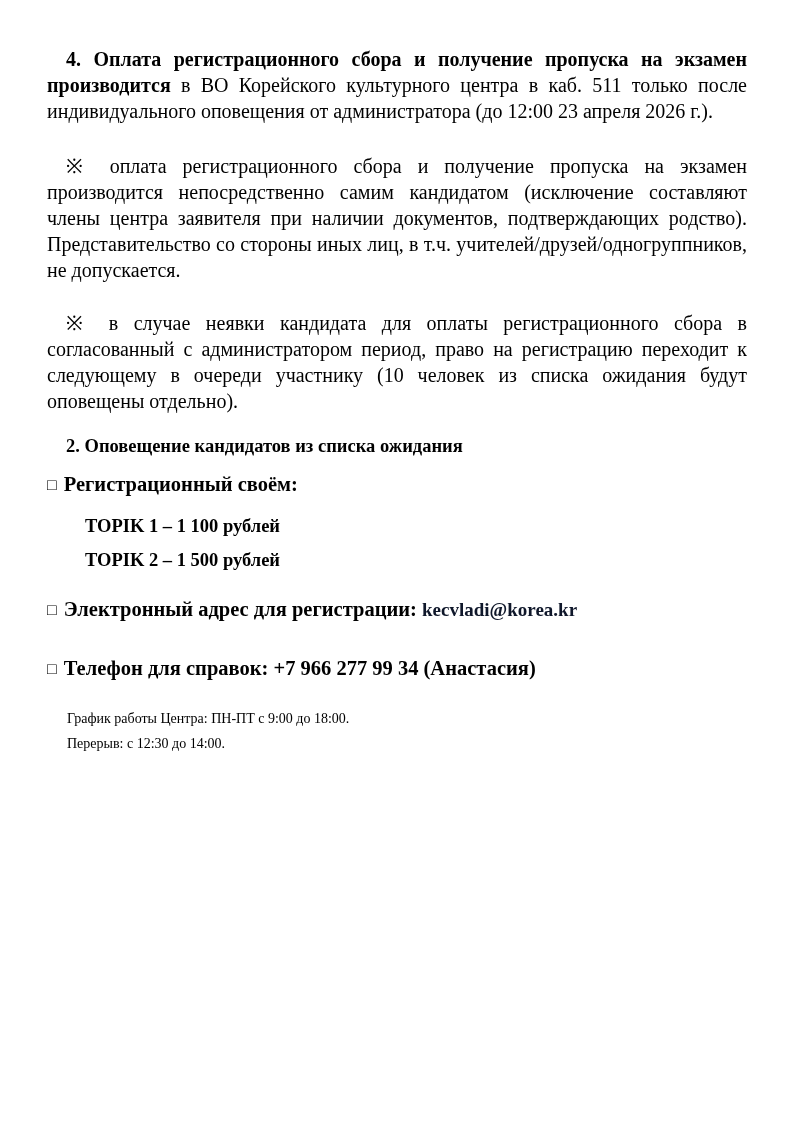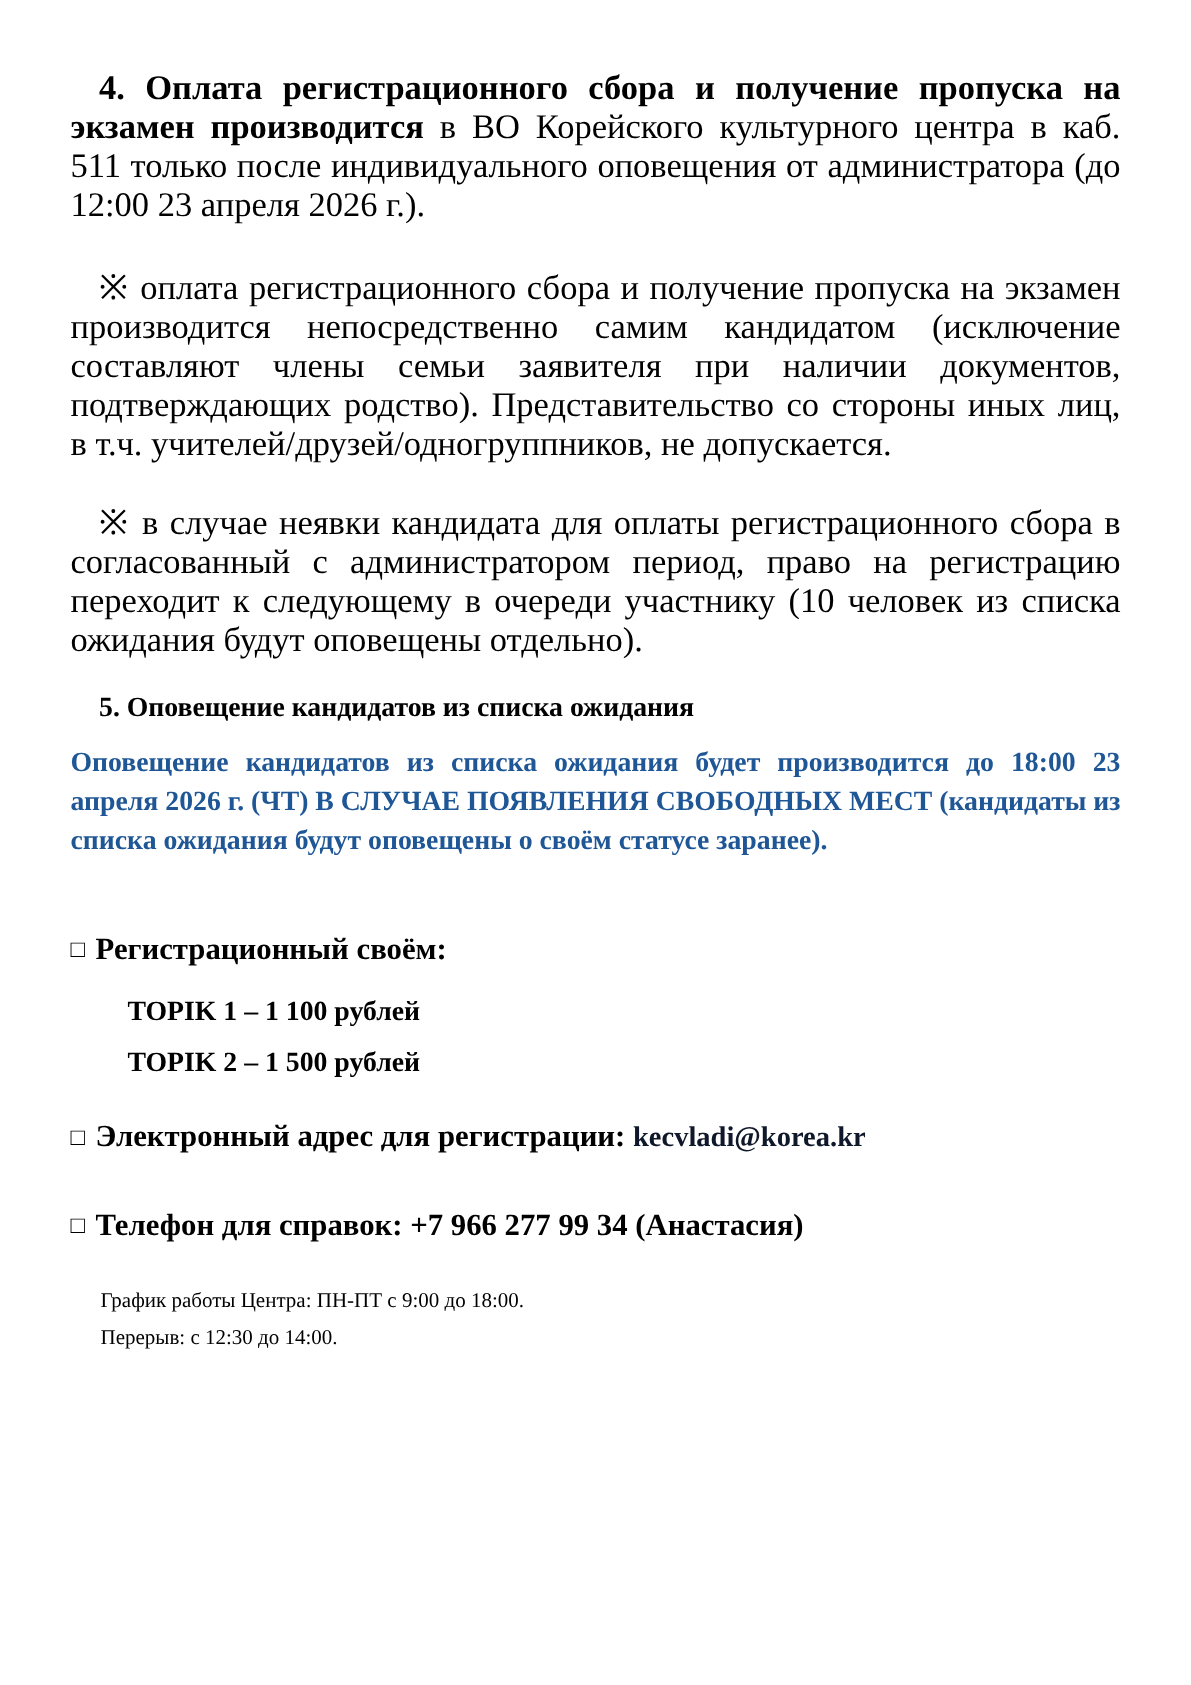--- a/index.html
+++ b/index.html
@@ -8,21 +8,21 @@
     height: 1123px;
     margin: 0 auto;
     background: #ffffff;
     box-sizing: border-box;
     padding: 46px 47px 0 47px;
     font-family: "Liberation Serif", "DejaVu Serif", serif;
     color: #000000;
     overflow: hidden;
   }
   .para {
-    font-size: 23px;
+    font-size: 20px;
     line-height: 26px;
     text-align: justify;
     text-indent: 19px;
     margin: 0;
   }
   .p4 { margin-bottom: 29px; }
   .p4 .lead { font-weight: bold; }
   .note1 { margin-bottom: 27px; }
   .note2 { margin-bottom: 19px; }
   .h5 {
@@ -78,27 +78,26 @@
     margin: 0 0 0 20px;
   }
 </style>
 </head>
 <body>
 
 <div class="page">
 
   <p class="para p4"><span class="lead">4. Оплата регистрационного сбора и получение пропуска на экзамен производится</span><span> в ВО Корейского культурного центра в каб. 511 только после индивидуального оповещения от администратора (до 12:00 23 апреля 2026 г.).</span></p>
 
-  <p class="para note1">※ оплата регистрационного сбора и получение пропуска на экзамен производится непосредственно самим кандидатом (исключение составляют члены семьи заявителя при наличии документов, подтверждающих родство). Представительство со стороны иных лиц, в т.ч. учителей/друзей/одногруппников, не допускается.</p>
+  <p class="para note1">※ оплата регистрационного сбора и получение пропуска на экзамен производится непосредственно самим кандидатом (исключение составляют члены центра заявителя при наличии документов, подтверждающих родство). Представительство со стороны иных лиц, в т.ч. учителей/друзей/одногруппников, не допускается.</p>
 
   <p class="para note2">※ в случае неявки кандидата для оплаты регистрационного сбора в согласованный с администратором период, право на регистрацию переходит к следующему в очереди участнику (10 человек из списка ожидания будут оповещены отдельно).</p>
 
-  <p class="h5">5. Оповещение кандидатов из списка ожидания</p>
+  <p class="h5">2. Оповещение кандидатов из списка ожидания</p>
 
-  <p class="notice">Оповещение кандидатов из списка ожидания будет производится до 18:00 23 апреля 2026 г. (ЧТ) В СЛУЧАЕ ПОЯВЛЕНИЯ СВОБОДНЫХ МЕСТ (кандидаты из списка ожидания будут оповещены о своём статусе заранее).</p>
 
 
   <div class="group-fees">
     <p class="sect-head"><span class="bullet">□</span><span>Регистрационный своём:</span></p>
     <p class="item">TOPIK 1 – 1 100 рублей</p>
     <p class="item">TOPIK 2 – 1 500 рублей</p>
   </div>
 
   <p class="sect-head email-row"><span class="bullet">□</span><span>Электронный адрес для регистрации:</span><span>&nbsp;</span><span class="email-link">kecvladi@korea.kr</span></p>
 

